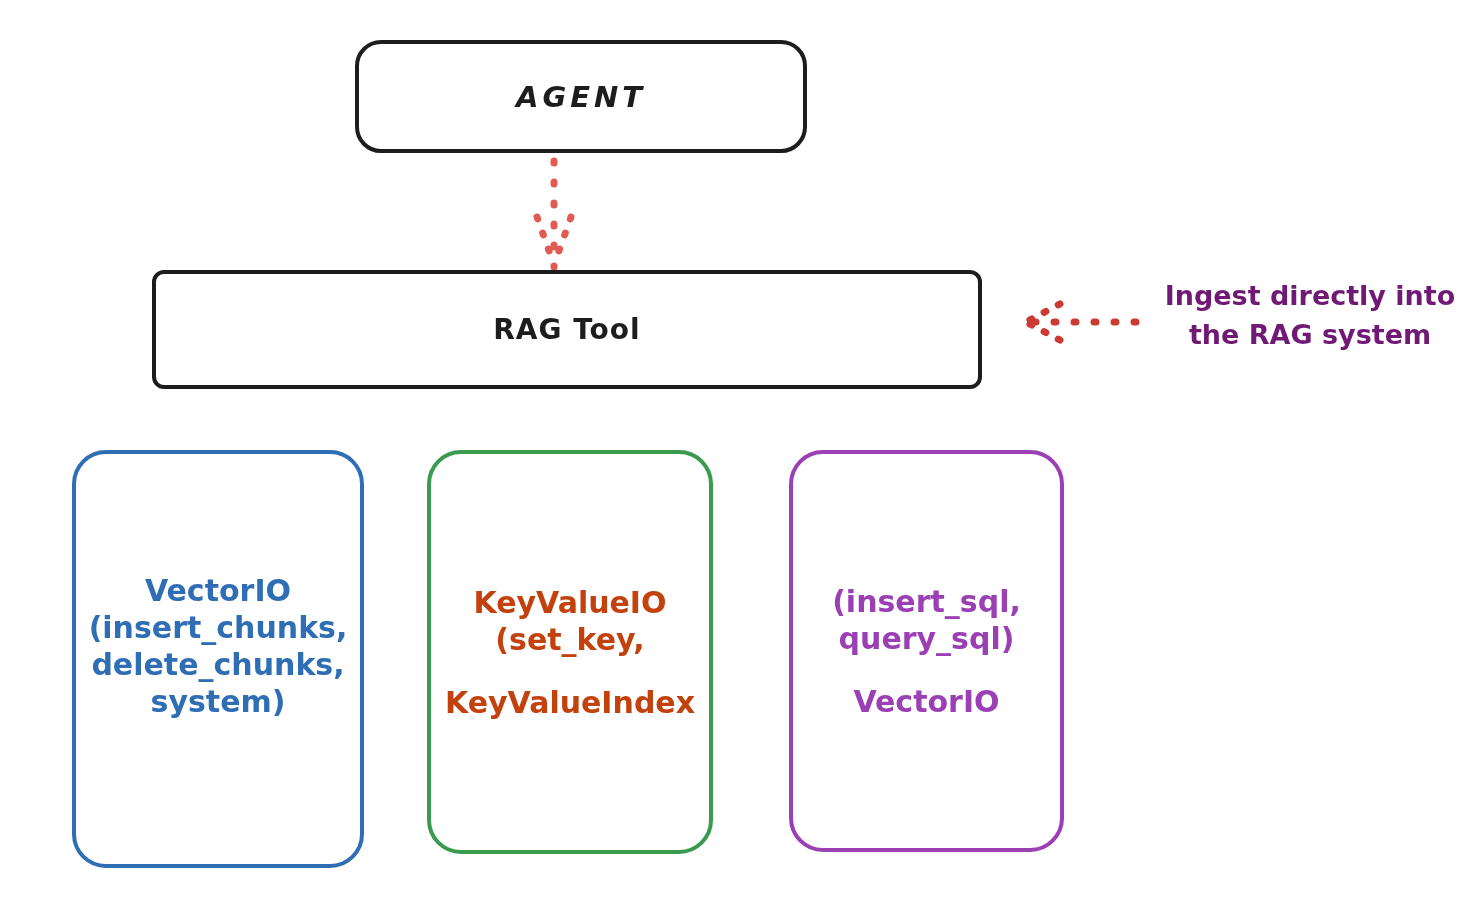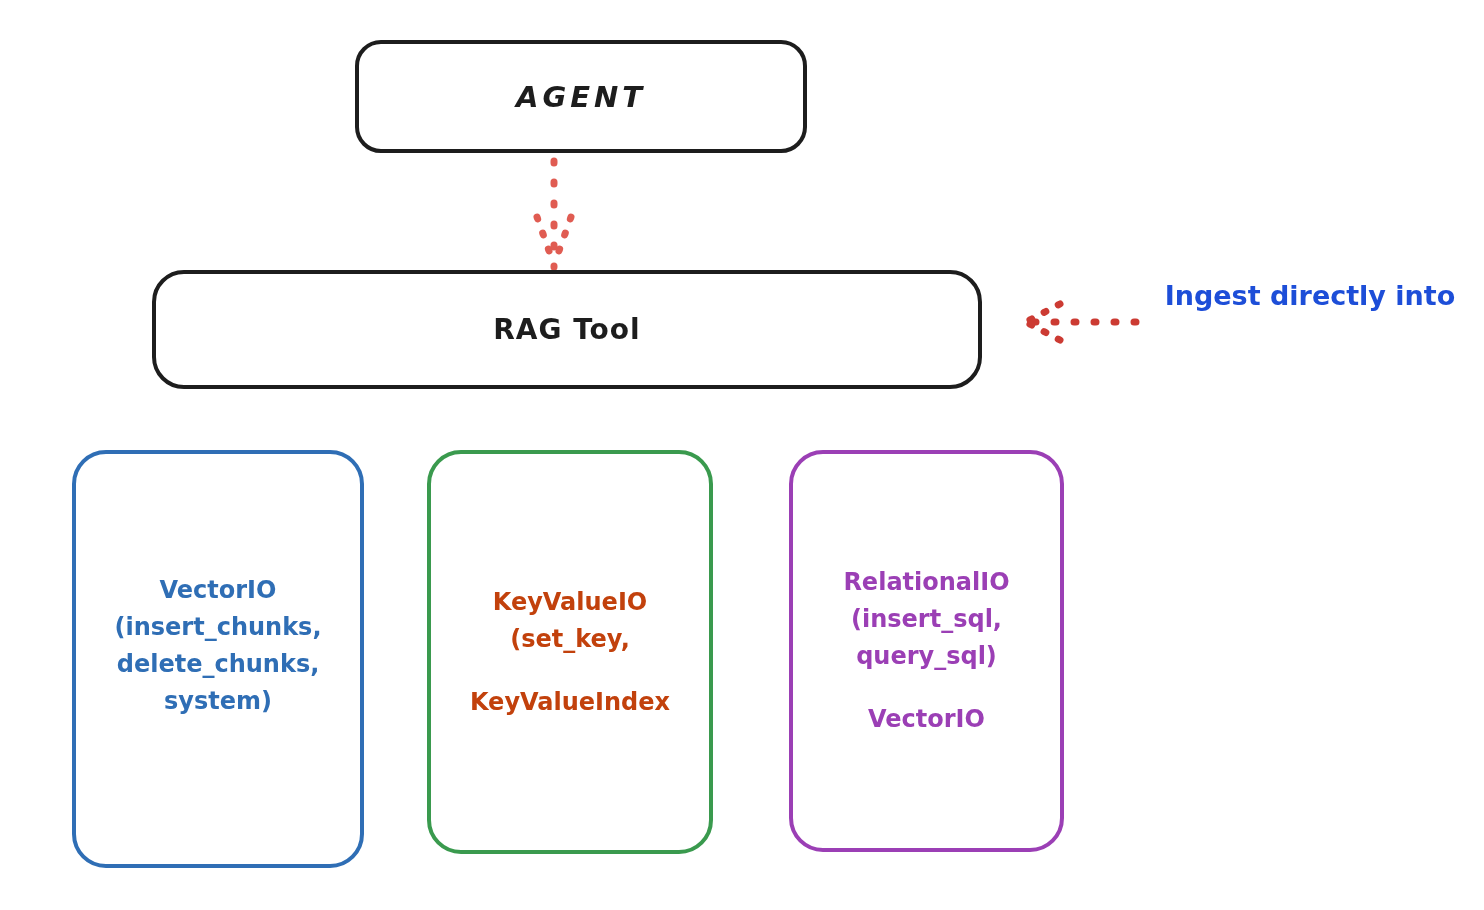--- a/index.html
+++ b/index.html
@@ -37,41 +37,41 @@
     font-family: "DejaVu Sans", sans-serif;
     font-weight: 700;
     font-style: italic;
     color: #1d1d1d;
     letter-spacing: 2px;
   }
 
   #agent-box { left: 355px; top: 40px; width: 452px; height: 113px; }
   #agent-box .node-label { font-size: 29px; letter-spacing: 4px; }
 
-  #rag-tool-box { left: 152px; top: 270px; width: 830px; height: 119px; border-radius: 32px; }
+  #rag-tool-box { left: 152px; top: 270px; width: 830px; height: 119px; border-radius: 12px; }
   #rag-tool-box .node-label { font-size: 28px; letter-spacing: 1px; font-style: normal; font-weight: 600; }
 
   
   .iobox {
     border-width: 4px;
     border-style: solid;
     border-radius: 34px;
     flex-direction: column;
     justify-content: center;
     padding: 0 8px;
   }
   .iobox .lines {
     display: flex;
     flex-direction: column;
     align-items: center;
     width: 100%;
   }
   .iobox .line {
     font-family: "DejaVu Sans", sans-serif;
-    font-size: 24px;
+    font-size: 30px;
     font-weight: 600;
     line-height: 37px;
     white-space: nowrap;
   }
   .iobox .line.spacer { height: 26px; line-height: 26px; }
 
   #vector-io-box   { left: 72px;  top: 450px; width: 292px; height: 418px; border-color: #2f6eb5; }
   #vector-io-box .line { color: #2f6eb5; }
 
   #key-value-io-box { left: 427px; top: 450px; width: 286px; height: 404px; border-color: #3a9a4e; }
@@ -87,21 +87,21 @@
   }
   #agent-to-rag-arrow { left: 500px; top: 155px; width: 110px; height: 120px; }
   #ingest-arrow       { left: 1020px; top: 298px; width: 120px; height: 48px; }
 
   
   #ingest-annotation {
     position: absolute;
     left: 1145px;
     top: 276px;
     width: 330px;
-    color: #1d4ed8;
+    color: #701a75;
     font-family: "DejaVu Sans", sans-serif;
     font-weight: 600;
     font-size: 27px;
     line-height: 39px;
     text-align: center;
   }
   #ingest-annotation .anno-line { display: block; white-space: nowrap; }
 </style>
 </head>
 <body>
@@ -127,20 +127,21 @@
   <svg class="arrow-svg" id="ingest-arrow" viewBox="0 0 120 48">
     <g stroke="#cc3b33" stroke-width="7" stroke-linecap="round" fill="none">
       <line x1="116" y1="24" x2="8" y2="24" stroke-dasharray="2 18"></line>
       <line x1="40" y1="6" x2="6" y2="24" stroke-dasharray="2 14"></line>
       <line x1="40" y1="42" x2="6" y2="24" stroke-dasharray="2 14"></line>
     </g>
   </svg>
 
   <div id="ingest-annotation">
     <span class="anno-line">Ingest directly into</span>
+    <span class="anno-line">the RAG system</span>
   </div>
 
   <div class="node iobox" id="vector-io-box">
     <div class="lines">
       <span class="line">VectorIO</span>
       <span class="line">(insert_chunks,</span>
       <span class="line">delete_chunks,</span>
       <span class="line">system)</span>
       <span class="line spacer"></span>
     </div>
@@ -150,21 +151,20 @@
     <div class="lines">
       <span class="line">KeyValueIO</span>
       <span class="line">(set_key,</span>
       <span class="line spacer"></span>
       <span class="line">KeyValueIndex</span>
     </div>
   </div>
 
   <div class="node iobox" id="relational-io-box">
     <div class="lines">
-      <span class="line">RelationalIO</span>
       <span class="line">(insert_sql,</span>
       <span class="line">query_sql)</span>
       <span class="line spacer"></span>
       <span class="line">VectorIO</span>
     </div>
   </div>
 
 </div>
 
 </body></html>

